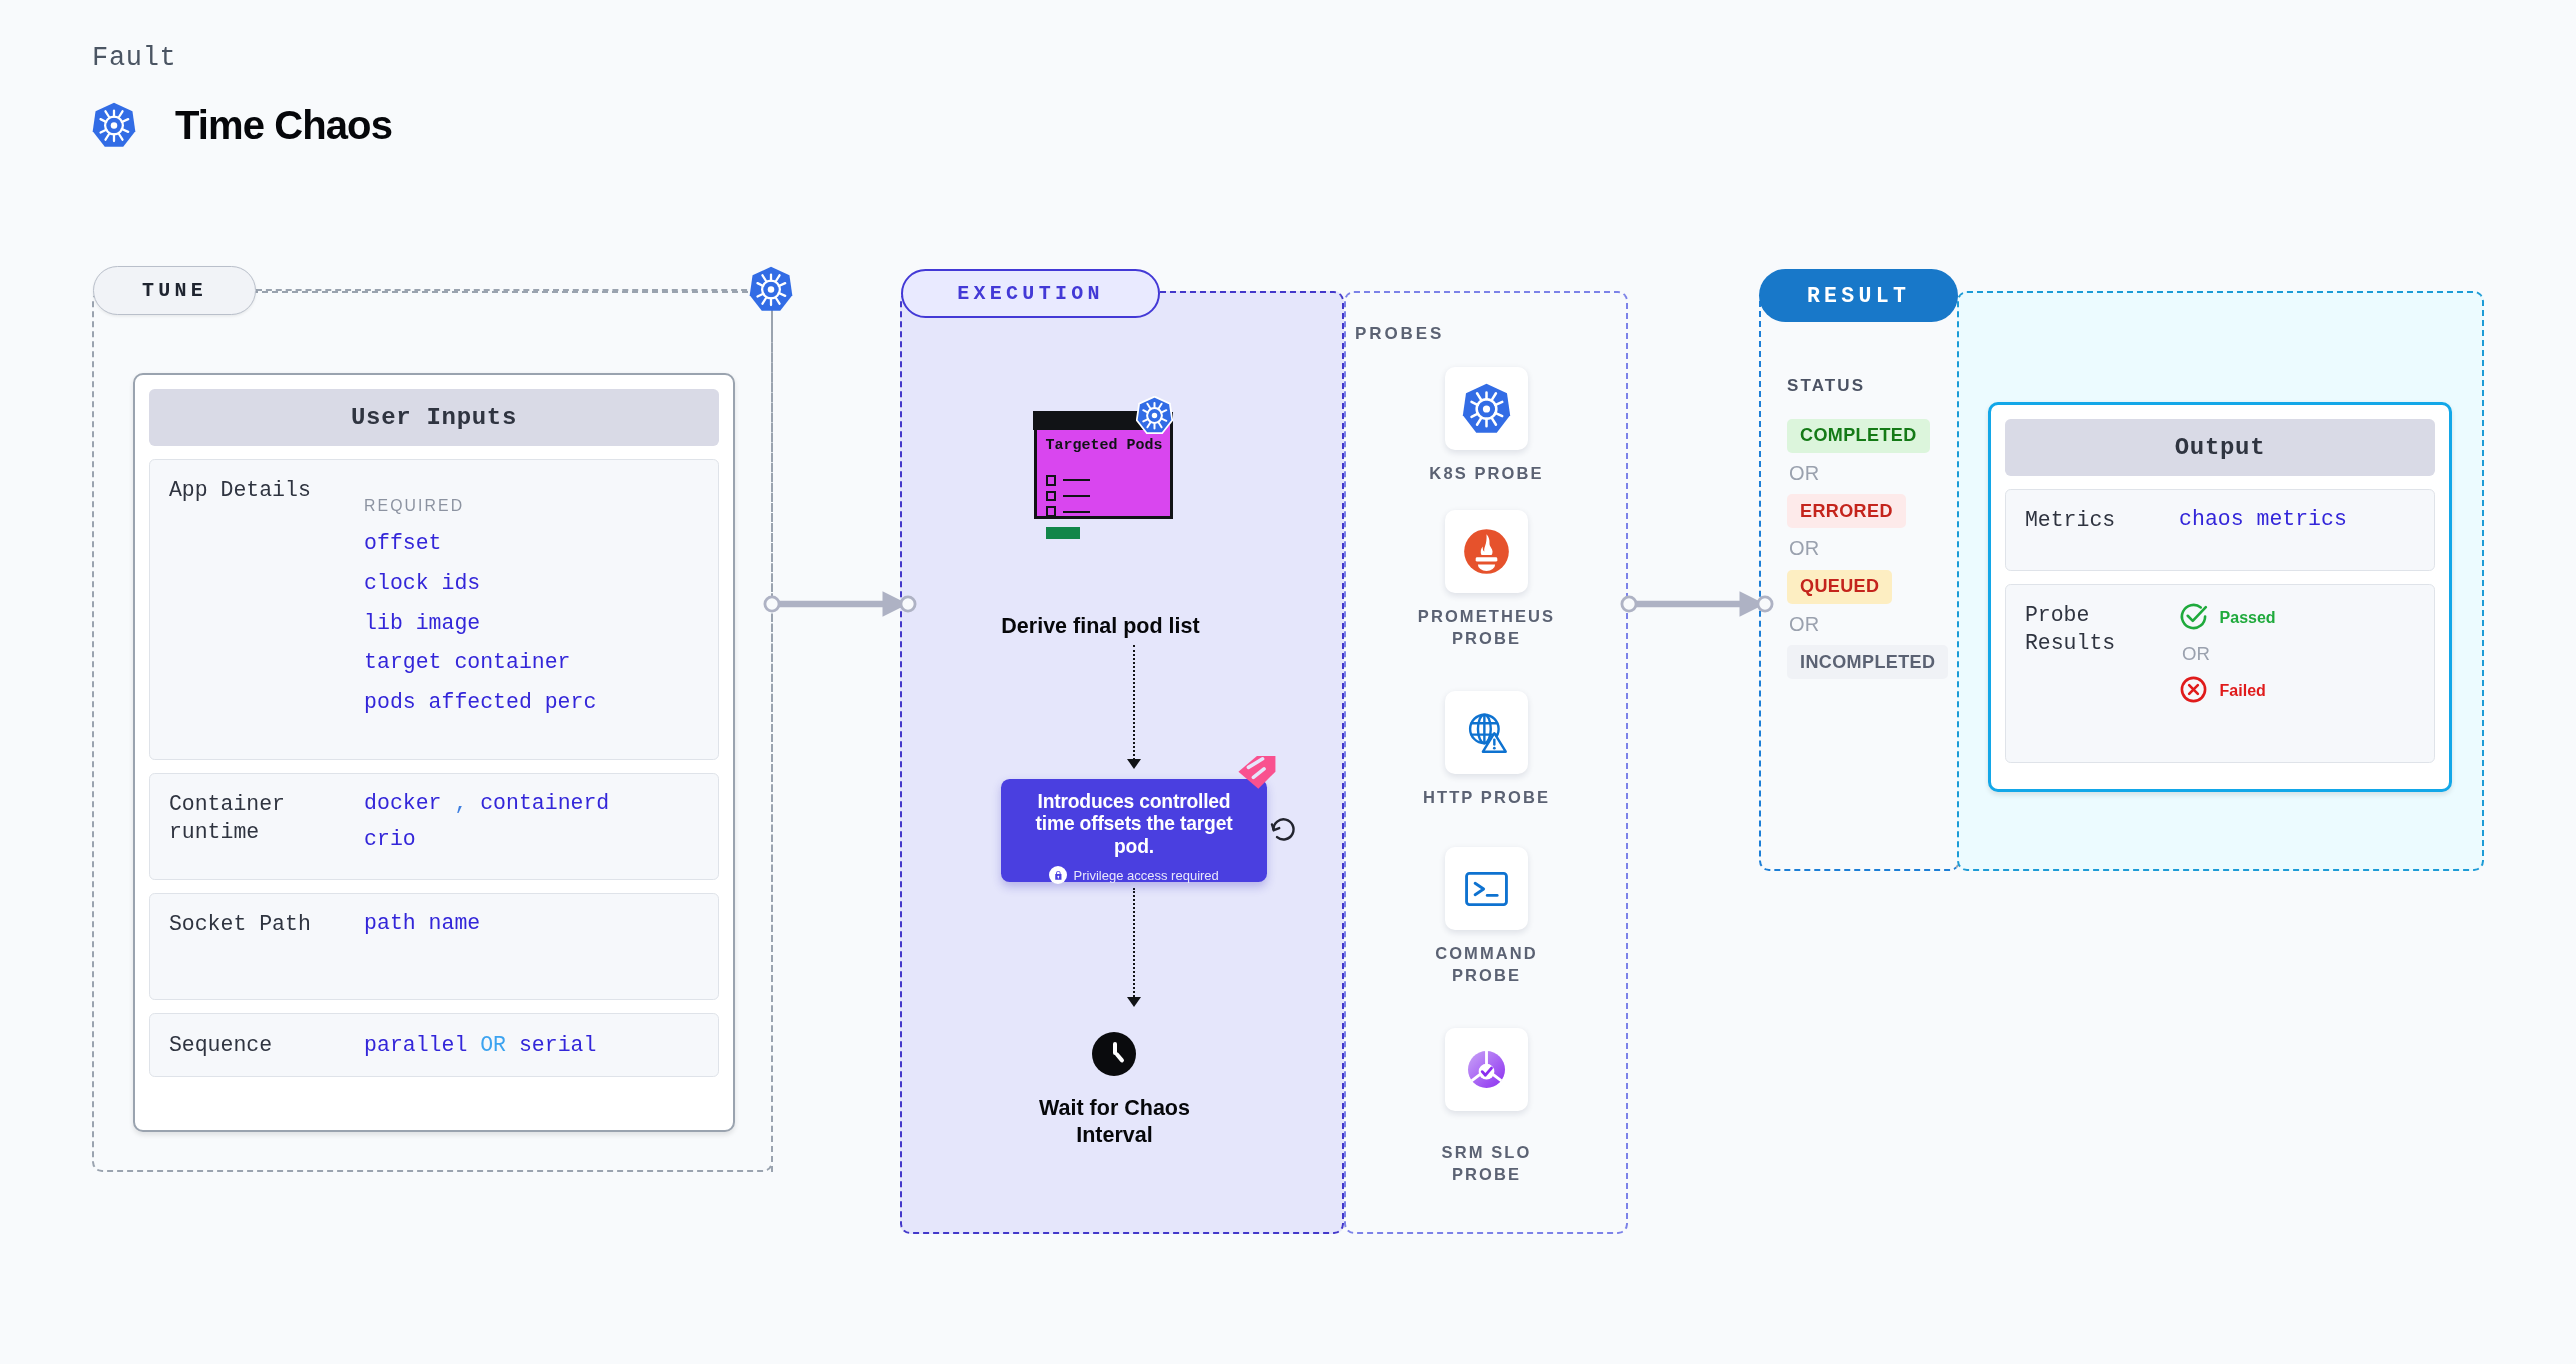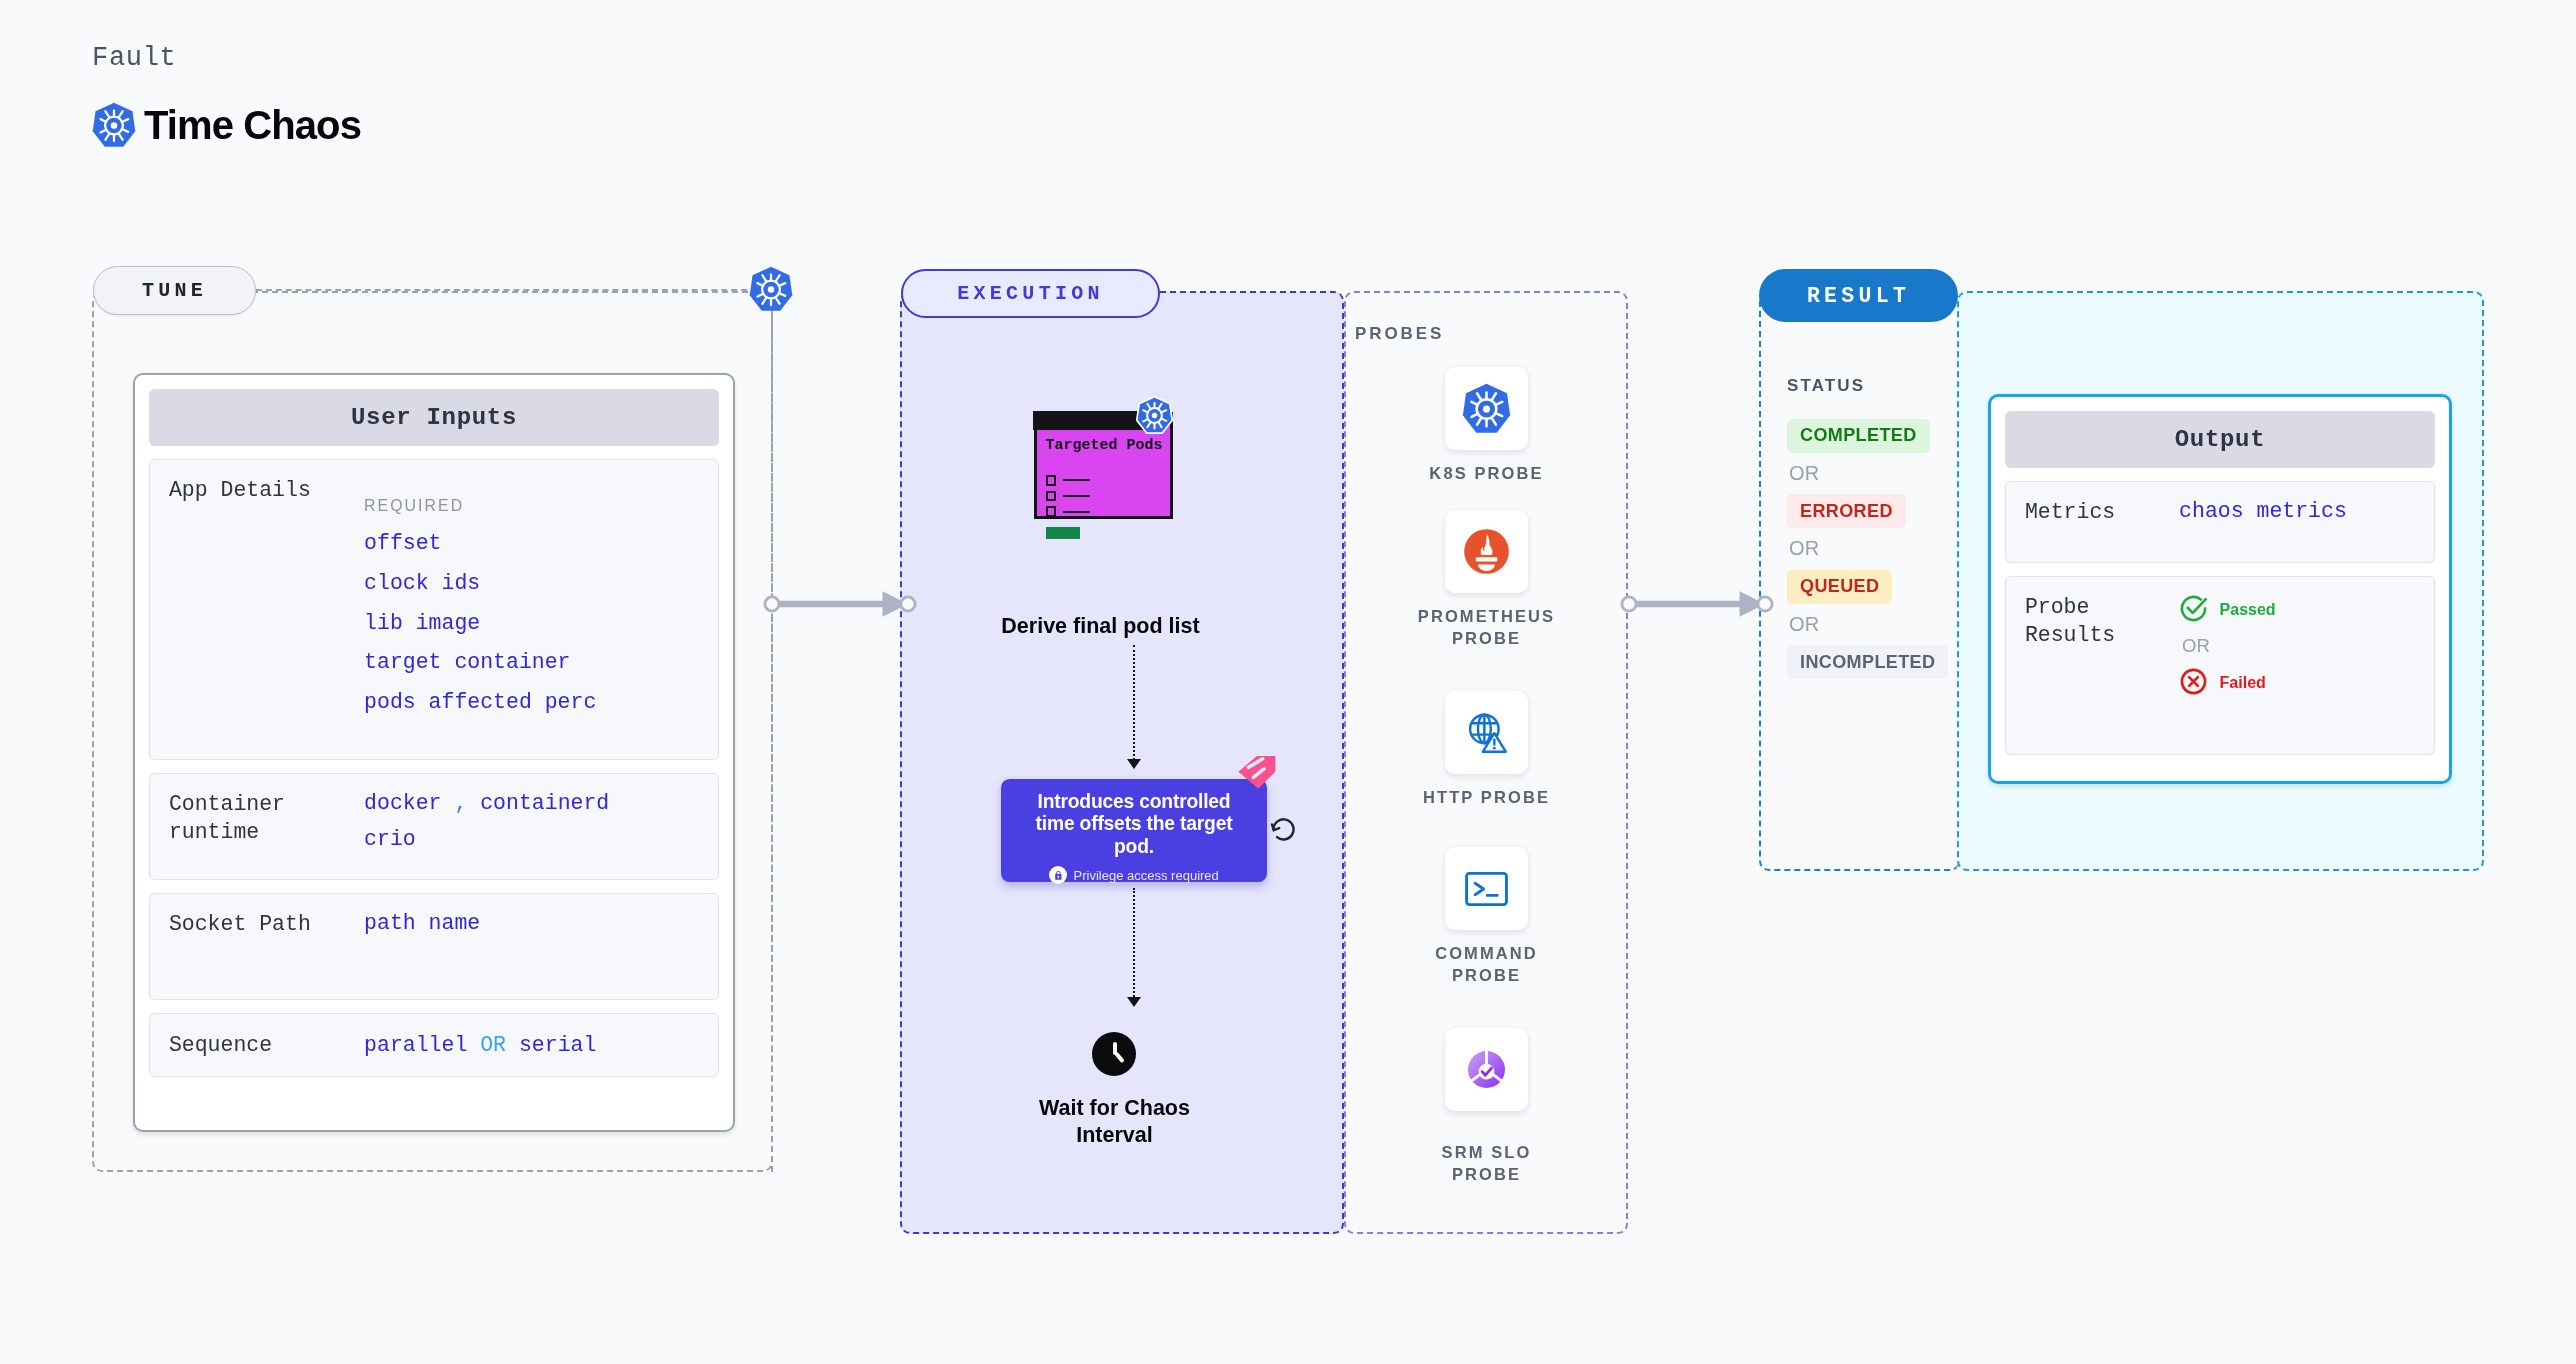--- a/index.html
+++ b/index.html
@@ -17,21 +17,21 @@
 
   
   #header { position: absolute; left: 92px; top: 43px; }
   #fault-label {
     font-family: "Liberation Mono", monospace;
     font-size: 27px;
     color: #4b5563;
     letter-spacing: 0.7px;
   }
   #title-row {
-    display: flex; align-items: center; gap: 8px;
+    display: flex; align-items: center; gap: 39px;
     margin-top: 29px;
   }
   #page-title {
     font-size: 40px; font-weight: 700; color: #06070a;
     letter-spacing: -0.9px;
   }
 
   
   .k8s { display: block; }
 
@@ -95,21 +95,21 @@
   
   .card {
     position: absolute;
     background: #ffffff;
     border: 2.1px solid #9aa3af;
     border-radius: 10px;
     padding: 14.3px;
     display: flex; flex-direction: column; gap: 13px;
     box-shadow: 0 2.1px 5px rgba(0,0,0,.10);
   }
-  .card.cyan { border-color: #13a7e8; border-width: 3.6px; }
+  .card.cyan { border-color: #13a7e8; border-width: 3.6px; margin-top: 8px; }
 
   .card-header {
     background: #d9dae6;
     border-radius: 5.7px;
     height: 57px;
     display: flex; align-items: center; justify-content: center;
     font-family: "Liberation Mono", monospace;
     font-size: 24px;
     font-weight: 700;
     color: #2f3440;

